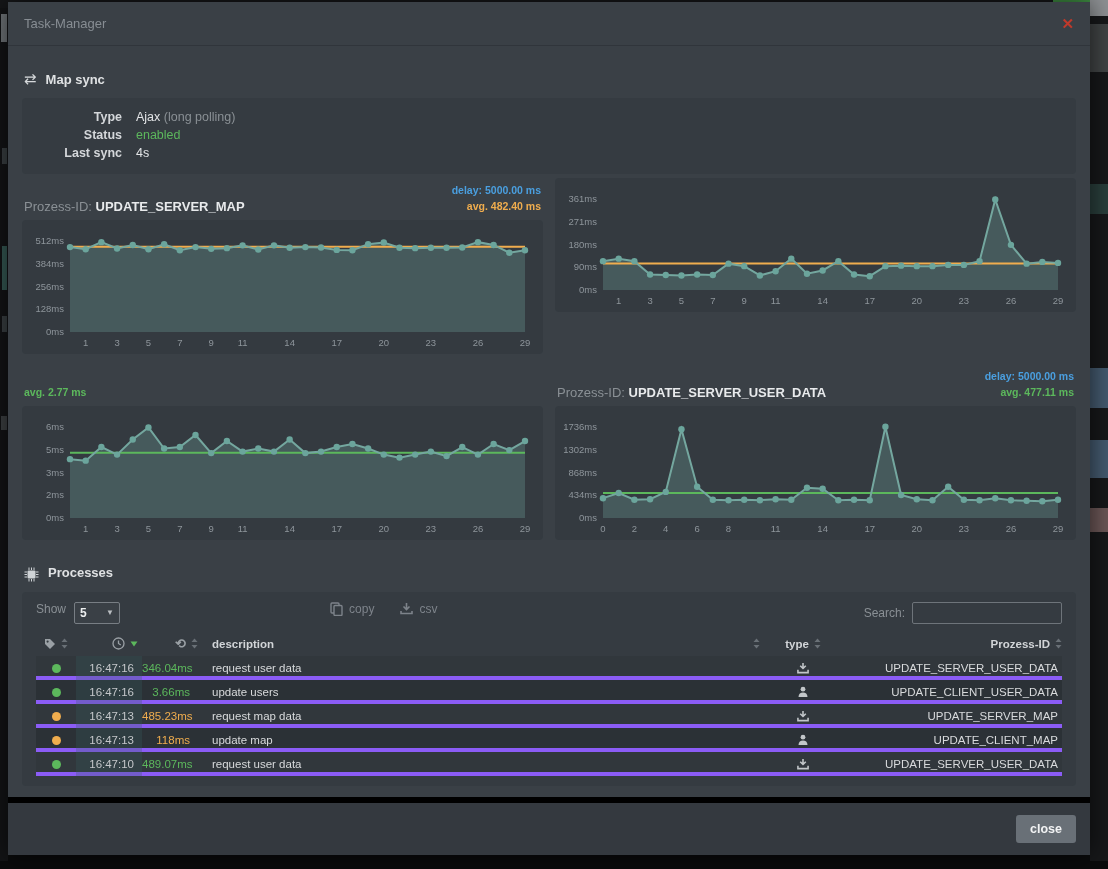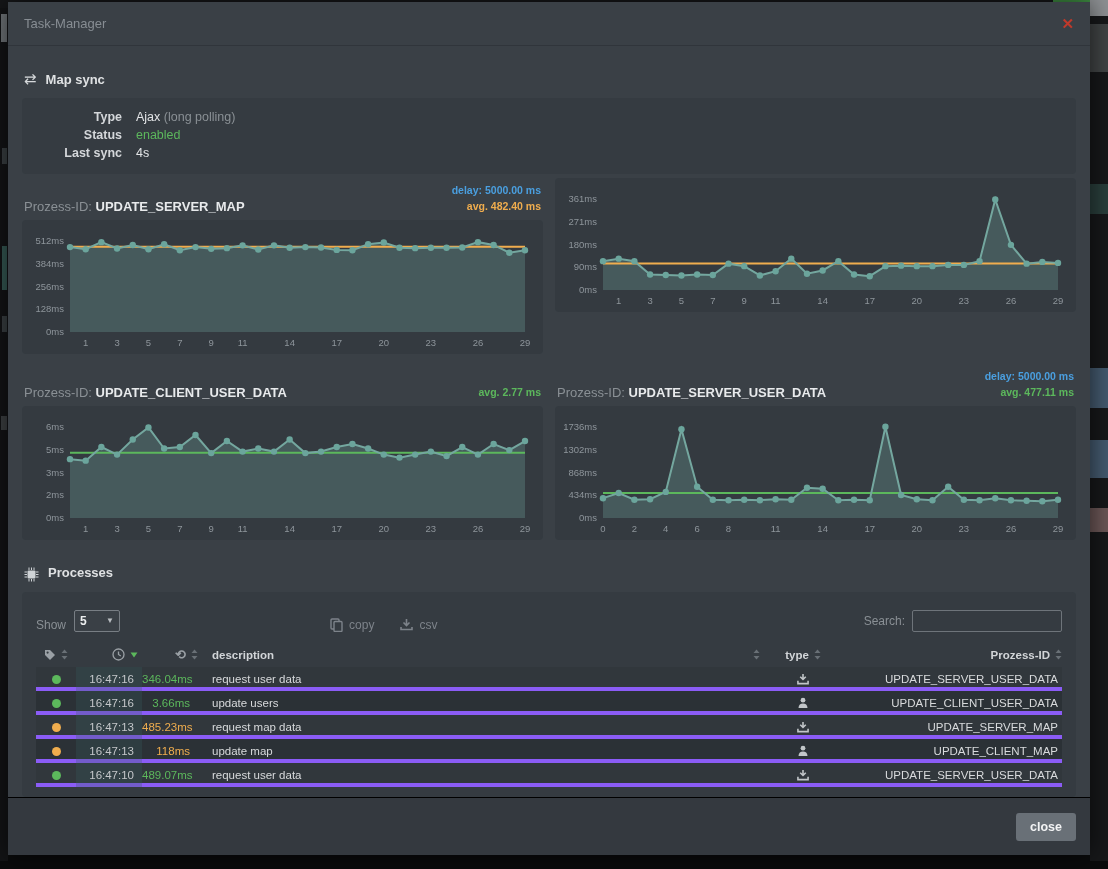--- a/index.html
+++ b/index.html
@@ -22,21 +22,21 @@
   .bg-right .f4 { position:absolute; left:0; top:424px; width:18px; height:38px; background:#5d7f9e; opacity:.65; }
   .bg-right .f5 { position:absolute; left:0; top:492px; width:18px; height:24px; background:#9a7a78; opacity:.65; }
   .bg-bottom { position:absolute; left:0; top:861px; width:1108px; height:8px; background:#0a0b0c; }
 
   
   .modal { position:absolute; left:8px; top:2px; width:1082px; height:853px; background:#3a4046; box-shadow:0 0 26px rgba(0,0,0,.65); display:flex; flex-direction:column; }
   .modal-header { height:44px; flex:0 0 44px; display:flex; align-items:center; justify-content:space-between; padding:0 16px; border-bottom:1px solid #30353b; }
   .modal-title { color:#878d93; font-size:13px; }
   .x-close { color:#c0392b; font-size:15px; font-weight:bold; cursor:pointer; line-height:1; }
   .modal-body { flex:1 1 auto; padding:10px 14px 0 14px; overflow:hidden; }
-  .modal-footer { flex:0 0 58px; border-top:1px solid #000000; background:#34393f; display:flex; align-items:center; justify-content:flex-end; padding:8px 14px; }
+  .modal-footer { flex:0 0 58px; border-top:6px solid #000000; background:#34393f; display:flex; align-items:center; justify-content:flex-end; padding:8px 14px; }
   .btn-close { background:#697077; color:#f2f3f4; font-size:12.5px; font-weight:bold; border:none; border-radius:3px; padding:7px 14px; cursor:pointer; }
 
   .section-head { display:flex; align-items:center; gap:9px; color:#dfe1e3; font-size:13px; font-weight:bold; margin:14px 2px 10px 2px; }
   .section-head .sicon { color:#d6d9db; font-size:15px; font-weight:normal; }
 
   .panel { background:#353b41; border-radius:4px; }
   .info-panel { padding:10px 14px 12px 14px; margin-bottom:4px; }
   .info-row { display:flex; font-size:12.5px; line-height:18px; }
   .info-label { width:100px; text-align:right; font-weight:bold; color:#d4d7da; padding-right:14px; }
   .info-value { color:#e2e4e6; }
@@ -52,21 +52,21 @@
   .chart-ann { text-align:right; font-size:10.5px; font-weight:bold; line-height:16px; }
   .chart-ann .delay { color:#4a9fe0; min-height:16px; }
   .avgc-orange { color:#f0ad4e; }
   .avgc-green { color:#5cb85c; }
   .chart-panel { background:#343a40; border-radius:4px; padding:8px 6px 4px 4px; margin-bottom:10px; }
   .chart { width:100%; height:122px; }
   .chart svg .tick { fill:#8e959b; font-size:9.5px; font-family:"Liberation Sans",sans-serif; }
 
   
   .proc-panel { padding:10px 14px 10px 14px; }
-  .controls { display:flex; align-items:flex-end; font-size:12px; color:#8a9095; height:30px; margin-bottom:11px; }
+  .controls { display:flex; align-items:flex-start; font-size:12px; color:#8a9095; height:30px; margin-bottom:0; }
   .fake-select { display:inline-flex; align-items:center; justify-content:space-between; width:46px; height:22px; border:1px solid #787e84; border-radius:2px; margin-left:8px; padding:0 5px; color:#eceeef; font-weight:bold; cursor:pointer; background:#3a4046; }
   .fake-select .arrow { font-size:8px; color:#b9bdc1; }
   .ctl-btn { display:inline-flex; align-items:center; gap:6px; color:#7d838a; cursor:pointer; }
   .ctl-copy { margin-left:210px; }
   .ctl-csv { margin-left:26px; }
   .search-wrap { margin-left:auto; display:flex; align-items:center; gap:7px; }
   .search-input { width:150px; height:22px; background:transparent; border:1px solid #6e747a; border-radius:2px; color:#e8eaec; font-size:12px; padding:0 6px; }
 
   .ptable { font-size:11.5px; }
   .thead, .trow { display:grid; grid-template-columns:40px 66px 58px 1fr 70px 224px; align-items:center; }
@@ -263,21 +263,20 @@
                 <circle cx="451.9310344827586" cy="58.84241885747139" r="3.2" fill="#6ba59c"></circle>
                 <circle cx="467.62068965517244" cy="77.6580776668583" r="3.2" fill="#6ba59c"></circle>
                 <circle cx="483.3103448275862" cy="75.90194951131554" r="3.2" fill="#6ba59c"></circle>
                 <circle cx="499" cy="76.90545131448283" r="3.2" fill="#6ba59c"></circle>
               </svg></div>
           </div>
       </section>
 
       <section class="chart-card">
         <div class="chart-head">
-          <div class="chart-title"><span>Prozess-ID:</span> <span class="cname">UPDATE_CLIENT_USER_DATA</span></div>
           <div class="chart-ann">
             <div class="delay"></div>
             <div class="avgc-green">avg. 2.77 ms</div>
           </div>
         </div>
         <div class="chart-panel">
             <div class="chart"><svg width="511" height="122" xmlns="http://www.w3.org/2000/svg">
                 <text class="tick" x="38" y="107" text-anchor="end">0ms</text>
                 <text class="tick" x="38" y="84.35849056603774" text-anchor="end">2ms</text>
                 <text class="tick" x="38" y="61.716981132075475" text-anchor="end">3ms</text>

